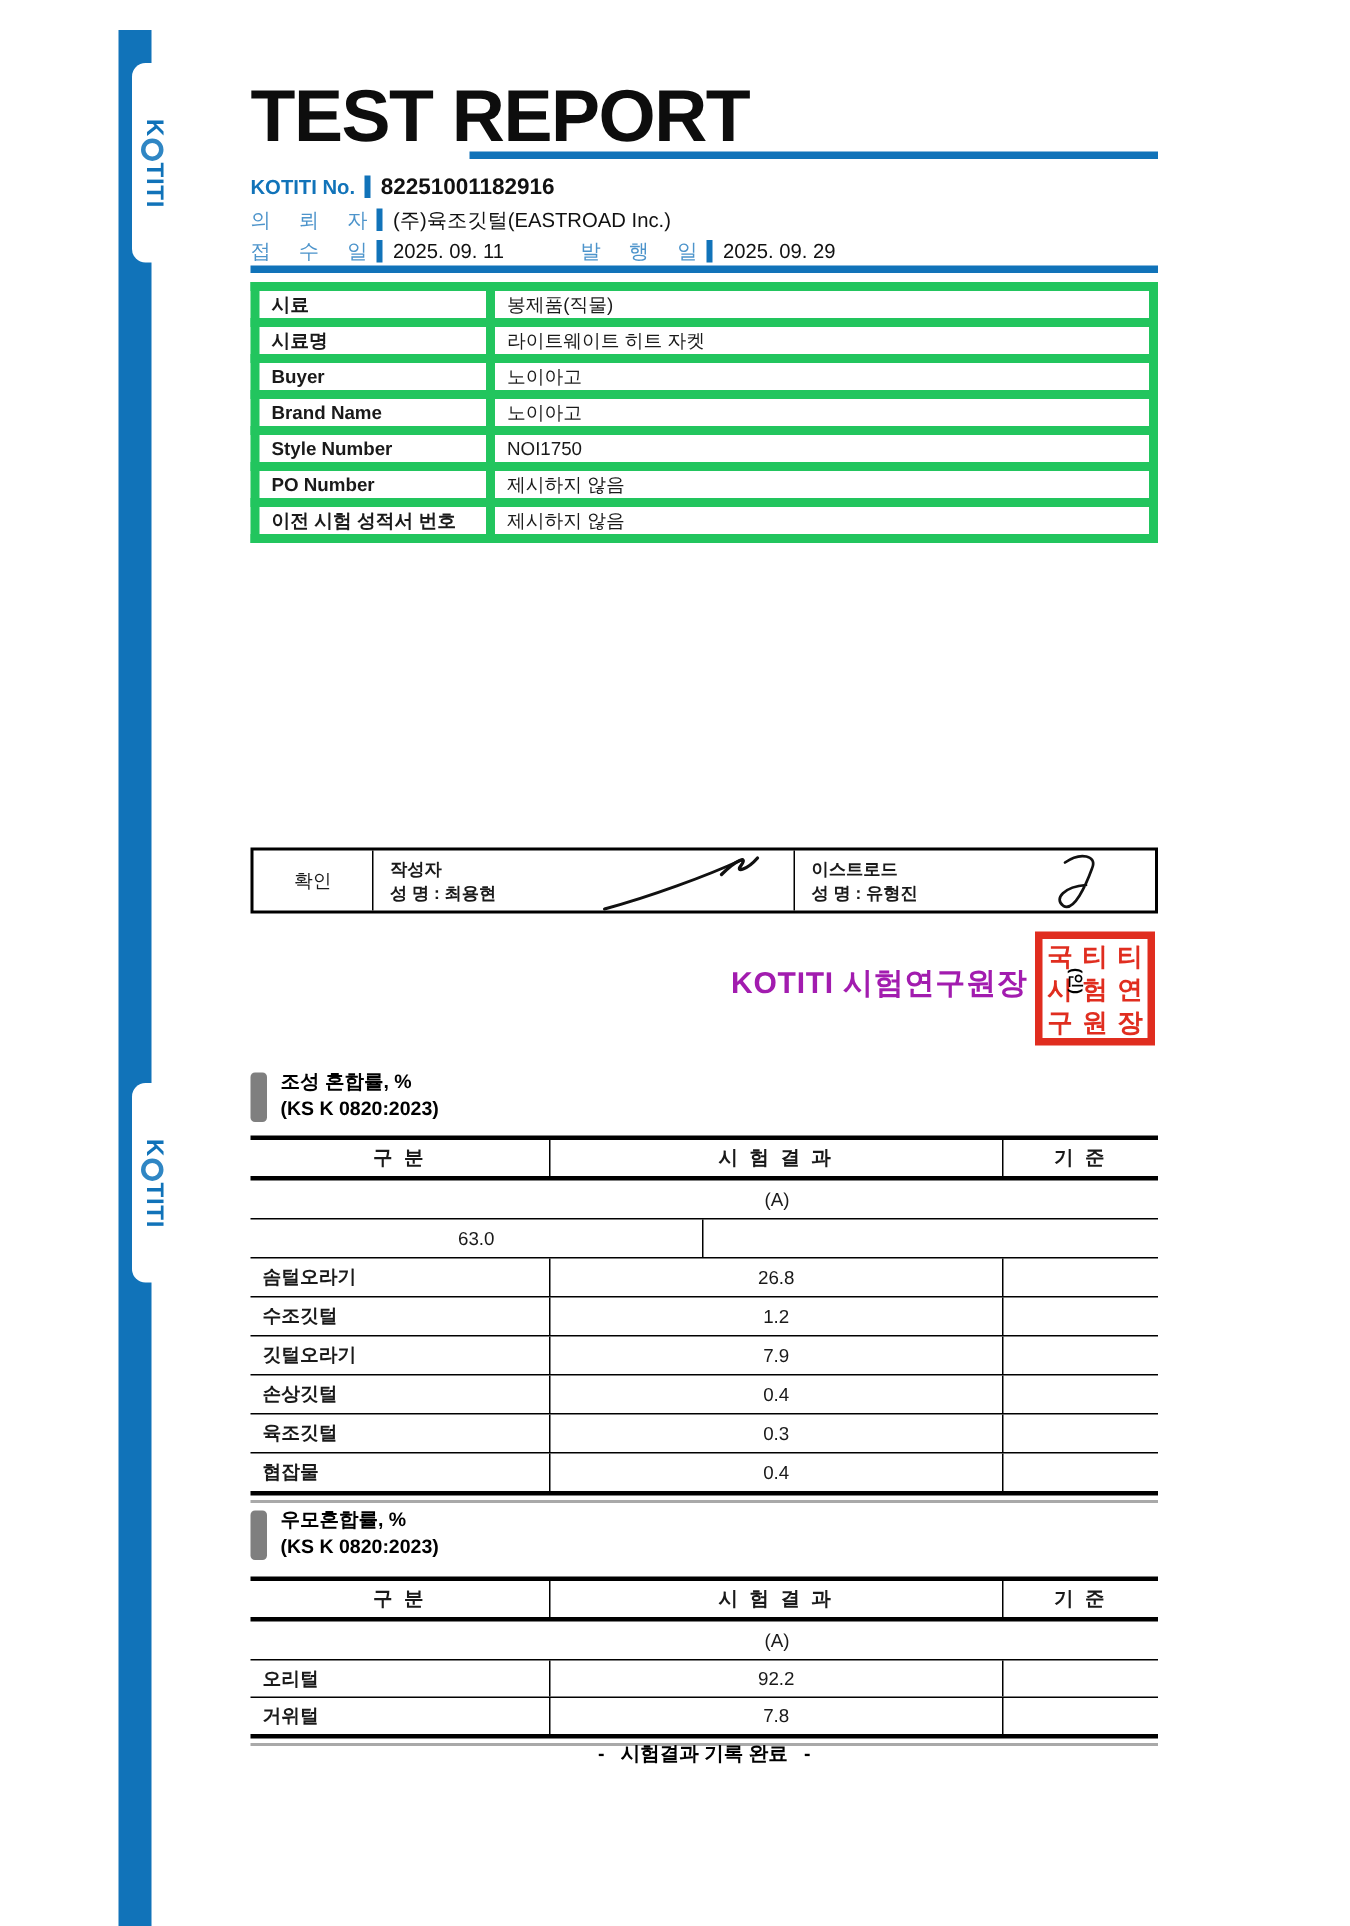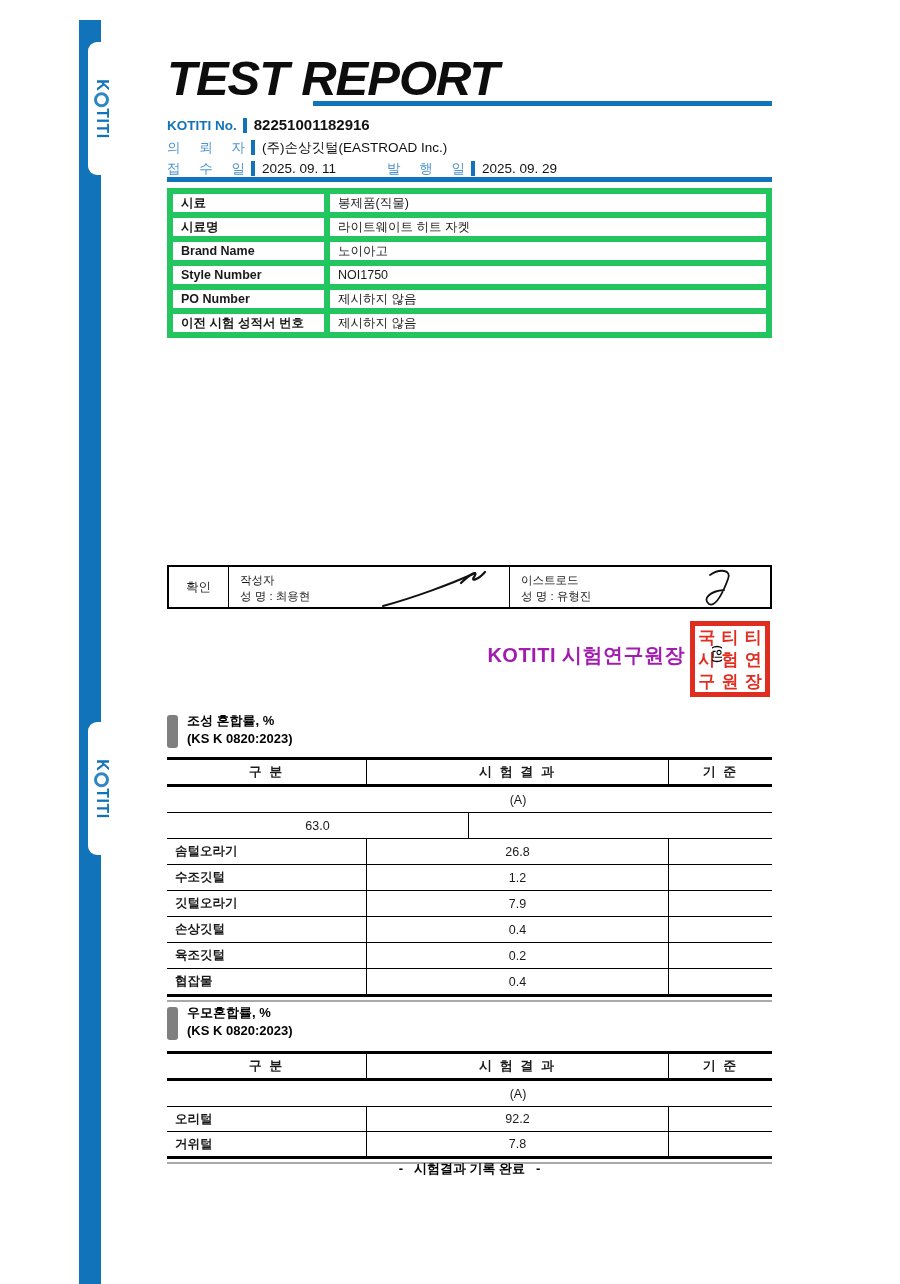--- a/index.html
+++ b/index.html
@@ -15,40 +15,40 @@
   .logo-capsule.mid{top:722px;}
   .logo-inner{
     position:absolute;top:50%;left:50%;
     transform:translate(-50%,-50%) rotate(90deg);
     display:flex;align-items:center;gap:1px;
     font-weight:bold;color:#1173b9;font-size:16px;letter-spacing:.5px;white-space:nowrap;
   }
   .ring{display:inline-block;width:9px;height:9px;border:3px solid #2f86c4;border-radius:50%;}
   
   .content{position:absolute;left:167px;top:0;width:605px;height:1284px;}
-  .title-row{position:absolute;left:0;top:50px;font-size:49px;font-weight:bold;letter-spacing:-1px;color:#0d0d0d;white-space:nowrap;font-style:italic;}
+  .title-row{position:absolute;left:0;top:50px;font-size:49px;font-weight:bold;letter-spacing:-1px;color:#0d0d0d;white-space:nowrap;}
   .title-row .w2{margin-left:13px;}
   .title-underline{position:absolute;left:146px;top:101px;width:459px;height:5px;background:#1173b9;}
   .field-row{position:absolute;left:0;white-space:nowrap;}
   .pipe{display:inline-block;width:4px;height:15px;background:#1173b9;margin:0 7px 0 6px;vertical-align:-3px;}
   .fl-strong{color:#1173b9;font-weight:bold;font-size:13.5px;}
   .jlabel{color:#4d94cb;font-size:13.5px;display:inline-block;width:78px;text-align:justify;text-align-last:justify;}
   .fv{font-size:13.5px;color:#111;}
   .fv-bold{font-weight:bold;font-size:15px;}
   .issued-group{position:absolute;left:220px;top:0;white-space:nowrap;}
   .blue-rule{position:absolute;left:0;top:177px;width:605px;height:5px;background:#1173b9;}
   
   .info-table{position:absolute;left:0;top:188px;width:605px;border-collapse:collapse;table-layout:fixed;}
   .info-table{border:2px solid #000;}
   .info-table td{border:6px solid #22c55e;height:18px;font-size:12.5px;padding:0 0 0 8px;vertical-align:middle;}
   .info-table td.lab{width:143px;font-weight:bold;}
   
   .sig-box{position:absolute;left:0;top:565px;width:605px;height:44px;border:2px solid #000;box-sizing:border-box;display:flex;background:#fff;}
-  .sig-confirm{width:60px;border-right:1px solid #000;display:flex;align-items:center;justify-content:center;font-size:12.5px;box-sizing:border-box;}
-  .sig-cell{position:relative;padding:5px 0 0 11px;font-size:11.5px;line-height:16px;box-sizing:border-box;}
+  .sig-confirm{width:80px;border-right:1px solid #000;display:flex;align-items:center;justify-content:center;font-size:12.5px;box-sizing:border-box;}
+  .sig-cell{position:relative;padding:5px 0 0 11px;font-size:11.5px;line-height:16px;box-sizing:border-box;font-weight:bold;}
   .sig-cell.writer{width:281px;border-right:1px solid #000;}
   .sig-cell.tech{flex:1;}
   .sig-svg{position:absolute;top:1px;}
   .sig-svg.writer-sign{right:12px;}
   .sig-svg.tech-sign{right:22px;}
   
   .director{position:absolute;top:642px;left:0;width:518px;text-align:right;font-size:20px;font-weight:bold;color:#a21caf;letter-spacing:.5px;}
   .stamp{
     position:absolute;left:523px;top:621px;width:70px;height:66px;border:5px solid #e02d1f;
     display:grid;grid-template-columns:repeat(3,1fr);place-items:center;
@@ -103,39 +103,43 @@
 
     <div class="title-row">
       <span class="w1">TEST</span><span class="w2">REPORT</span>
     </div>
     <div class="title-underline"></div>
 
     <div class="field-row" style="top:116px;">
       <span class="fl-strong">KOTITI No.</span><span class="pipe"></span><span class="fv fv-bold">82251001182916</span>
     </div>
     <div class="field-row" style="top:138px;">
-      <span class="jlabel">의 뢰 자</span><span class="pipe"></span><span class="fv">(주)손상깃털(EASTROAD Inc.)</span>
+      <span class="jlabel">의 뢰 자</span><span class="pipe"></span><span class="fv">(주)육조깃털(EASTROAD Inc.)</span>
     </div>
     <div class="field-row" style="top:159px;">
       <span class="jlabel">접 수 일</span><span class="pipe"></span><span class="fv">2025. 09. 11</span>
       <span class="issued-group">
         <span class="jlabel">발 행 일</span><span class="pipe"></span><span class="fv">2025. 09. 29</span>
       </span>
     </div>
     <div class="blue-rule"></div>
 
     <table class="info-table">
       <tbody>
           <tr>
             <td class="lab">시료</td>
             <td>봉제품(직물)</td>
           </tr>
       <tr>
             <td class="lab">시료명</td>
             <td>라이트웨이트 히트 자켓</td>
+          </tr>
+      <tr>
+            <td class="lab">Buyer</td>
+            <td>노이아고</td>
           </tr>
       <tr>
             <td class="lab">Brand Name</td>
             <td>노이아고</td>
           </tr>
       <tr>
             <td class="lab">Style Number</td>
             <td>NOI1750</td>
           </tr>
       <tr>
@@ -219,21 +223,21 @@
             <div class="rc2">7.9</div>
             <div class="rc3"></div>
           </div>
         <div class="r-row">
             <div class="rc1">손상깃털</div>
             <div class="rc2">0.4</div>
             <div class="rc3"></div>
           </div>
         <div class="r-row">
             <div class="rc1">육조깃털</div>
-            <div class="rc2">0.2</div>
+            <div class="rc2">0.3</div>
             <div class="rc3"></div>
           </div>
         <div class="r-row">
             <div class="rc1">협잡물</div>
             <div class="rc2">0.4</div>
             <div class="rc3"></div>
           </div>
       </div>
       <div class="r-grayline"></div>
     </div>

